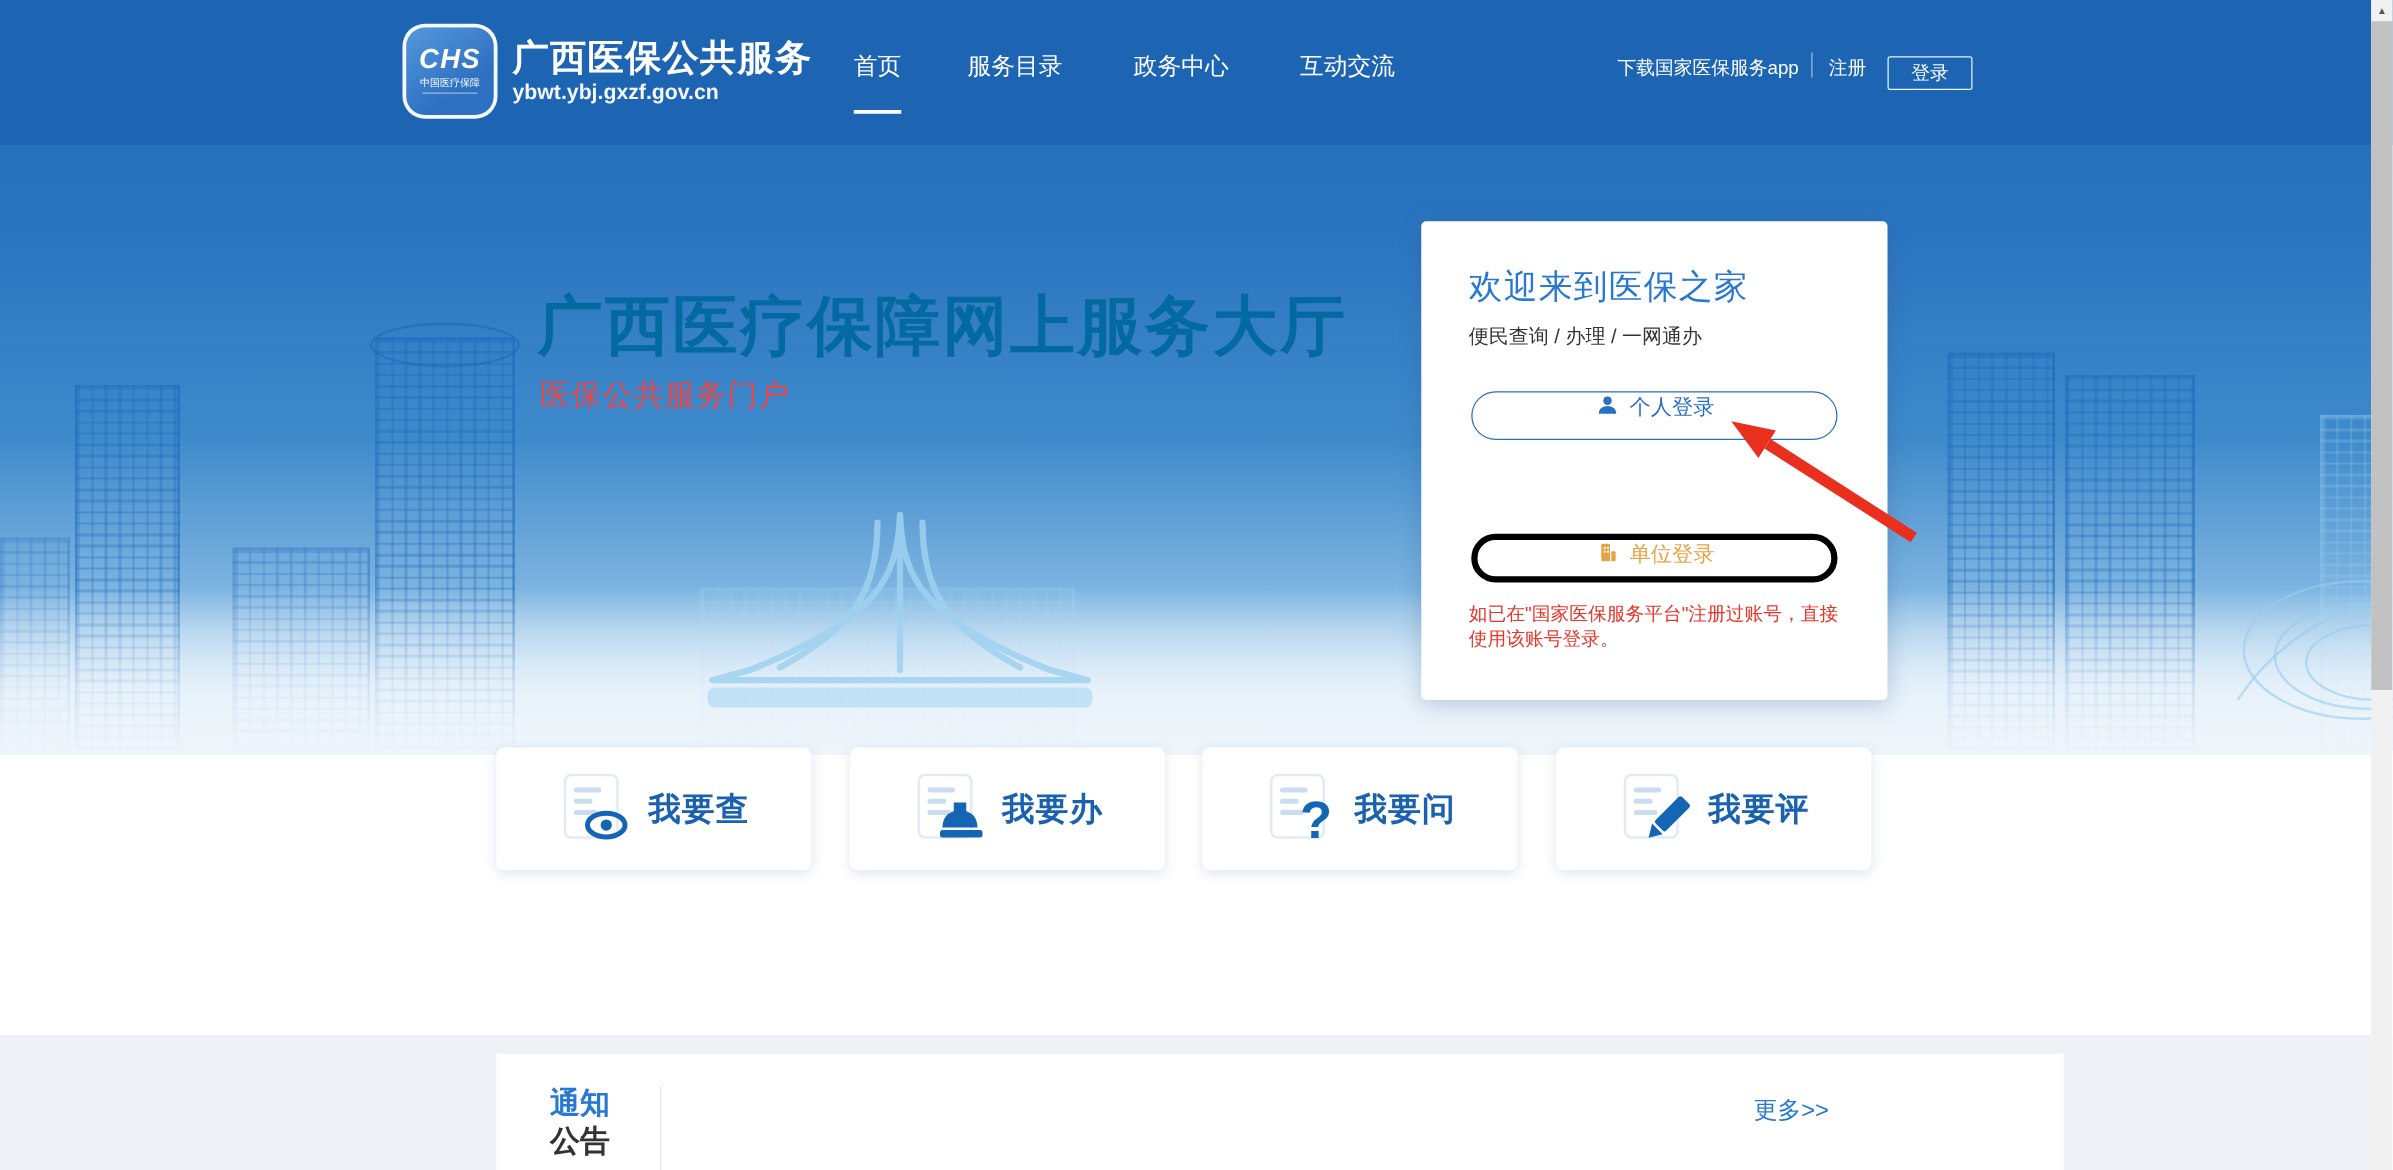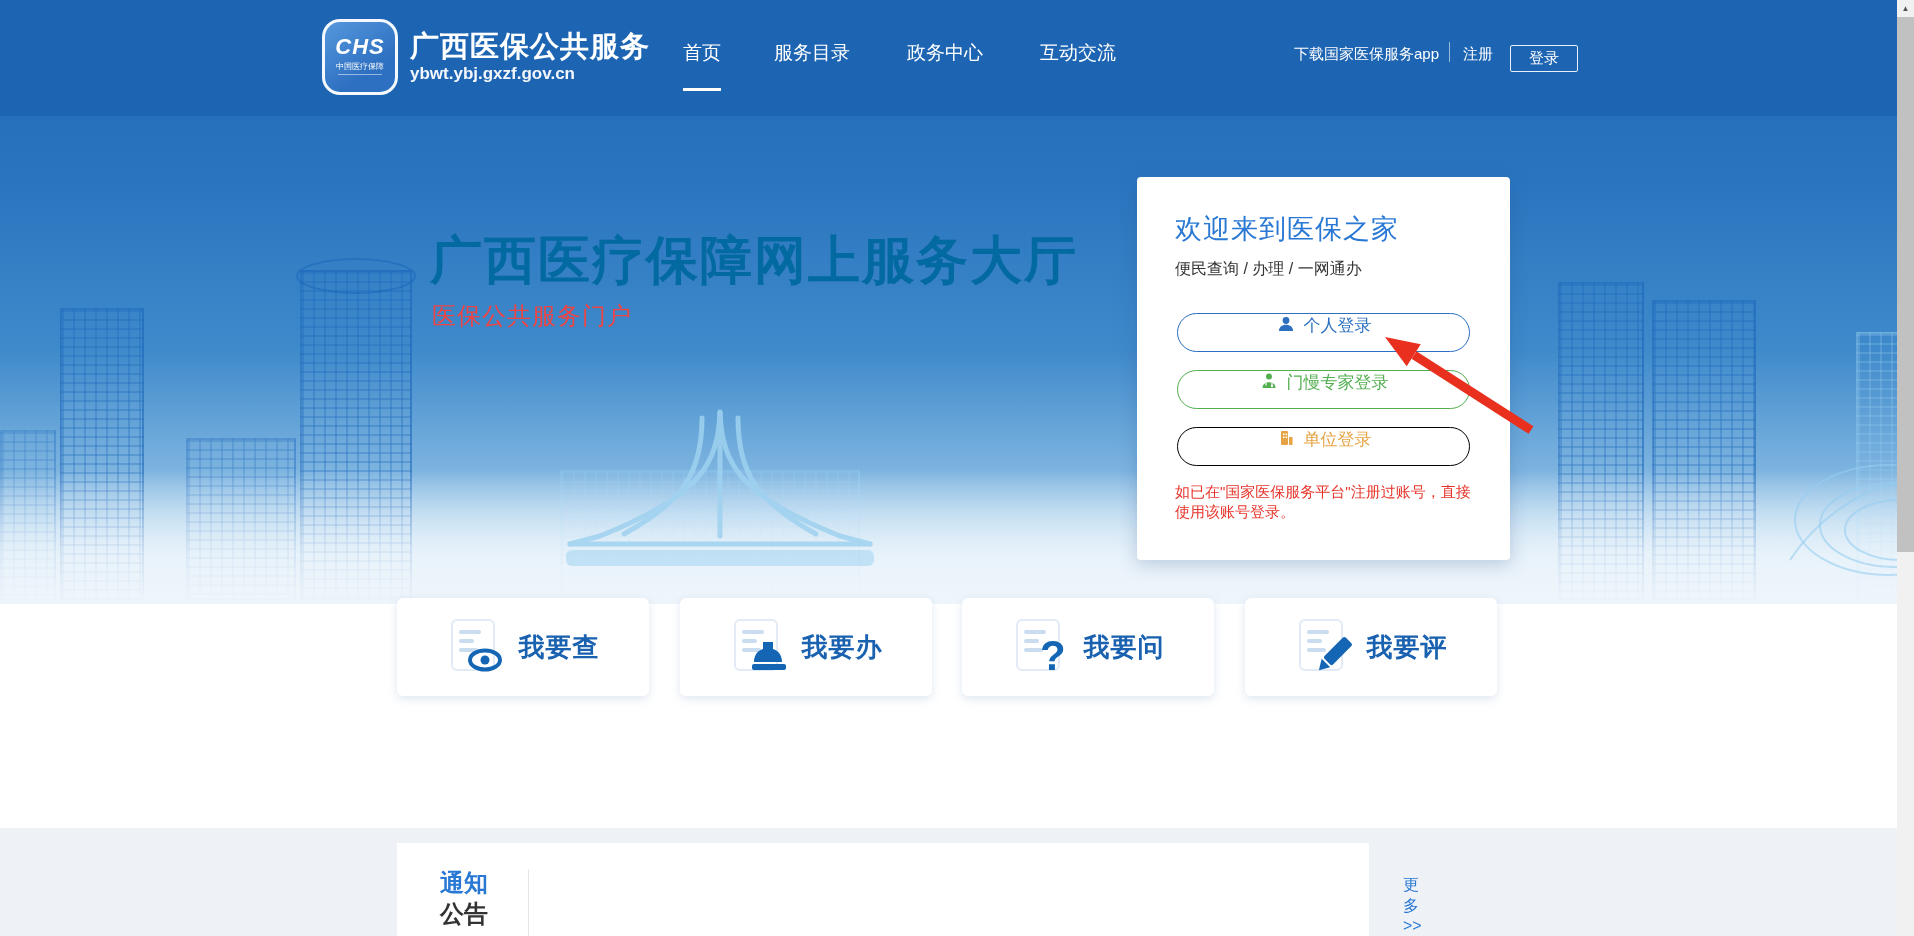--- a/index.html
+++ b/index.html
@@ -50,41 +50,41 @@
 
   
   .login-card { position:absolute; left:1137px; top:177px; width:373px; height:383px; background:#fff; border-radius:4px;
     box-shadow:0 4px 18px rgba(40,80,140,.25); }
   .lc-title { position:absolute; left:38px; top:34px; font-size:27px; color:#2878d4; font-weight:500; letter-spacing:1px; }
   .lc-sub { position:absolute; left:38px; top:82px; font-size:16px; color:#333; }
   .pill-btn { position:absolute; left:40px; width:293px; height:39px; border-radius:20px; background:#fff;
     display:flex; align-items:flex-start; justify-content:center; gap:8px; font-size:17px; cursor:pointer; }
   .pill-personal { top:136px; border:1px solid #2a6fc0; color:#2a6fc0; }
   .pill-expert   { top:193px; border:1px solid #52ae4f; color:#52ae4f; }
-  .pill-unit     { top:250px; border:1px solid #000000; color:#e6a343; }
+  .pill-unit     { top:250px; border:5px solid #000000; color:#e6a343; }
   .lc-note { position:absolute; left:38px; top:305px; width:305px; font-size:15px; line-height:20px; color:#e6352b; }
   .pill-icon { display:inline-flex; width:20px; height:20px; align-items:center; justify-content:center; }
 
   
   .arrow-svg { position:absolute; left:1350px; top:320px; width:210px; height:130px; pointer-events:none; z-index:5; }
 
   
   .qcard { position:absolute; top:598px; width:252px; height:98px; background:#fff; border-radius:6px;
     box-shadow:0 3px 10px rgba(110,145,185,.22); display:flex; align-items:center; justify-content:center; gap:14px; cursor:pointer; }
   .qc1 { left:397px; } .qc2 { left:680px; } .qc3 { left:962px; } .qc4 { left:1245px; }
   .qcard .label { font-size:26px; color:#1a61b0; font-weight:600; letter-spacing:1px; }
   .qicon { width:58px; height:58px; position:relative; }
 
   
   .notice-bg { position:absolute; left:0; top:828px; width:1914px; height:108px; background:#eef2f7; }
-  .notice-card { position:absolute; left:397px; top:843px; width:972px; height:93px; background:#fff; }
+  .notice-card { position:absolute; left:397px; top:843px; width:1254px; height:93px; background:#fff; }
   .notice-title { position:absolute; left:43px; top:24px; font-size:24px; font-weight:bold; line-height:31px; }
   .notice-t1 { color:#2878d4; } .notice-t2 { color:#333; }
   .notice-vline { position:absolute; left:131px; top:26px; width:1px; height:67px; background:#e4e8ed; }
-  .notice-more { position:absolute; left:1006px; top:32px; font-size:16px; color:#2878d4; cursor:pointer; }
+  .notice-more { position:absolute; left:1006px; top:32px; font-size:19px; color:#2878d4; cursor:pointer; }
 
   
   .scrollbar { position:absolute; right:0; top:0; width:17px; height:936px; background:#f1f1f1; z-index:9; }
   .sb-up { position:absolute; top:0; left:0; width:17px; height:17px; display:flex; align-items:center; justify-content:center;
     color:#555; font-size:8px; background:#f1f1f1; cursor:pointer; }
   .sb-thumb { position:absolute; top:17px; left:0; width:17px; height:535px; background:#c1c1c1; cursor:pointer; }
 </style>
 </head>
 <body>
 
@@ -165,31 +165,20 @@
     <div class="pill-btn pill-personal">
       <span class="pill-icon">
         <svg width="18" height="18" viewBox="0 0 18 18">
             <circle cx="9" cy="5.5" r="3.4" fill="#2a6fc0"></circle>
             <path d="M2 16 c0-4 3-6.2 7-6.2 s7 2.2 7 6.2 z" fill="#2a6fc0"></path>
           </svg>
       </span>
       <span>个人登录</span>
     </div>
 
-    <div class="pill-btn pill-expert">
-      <span class="pill-icon">
-        <svg width="18" height="18" viewBox="0 0 18 18">
-            <circle cx="9" cy="4.6" r="3" fill="#52ae4f"></circle>
-            <path d="M2.5 16 c0-4 3-5.8 6.5-5.8 s6.5 1.8 6.5 5.8 z" fill="#52ae4f"></path>
-            <path d="M6 10.5 v3 M12 10.5 v3" stroke="#fff" stroke-width="1.2"></path>
-            <circle cx="12" cy="14" r="1.2" fill="#fff"></circle>
-          </svg>
-      </span>
-      <span>门慢专家登录</span>
-    </div>
 
     <div class="pill-btn pill-unit">
       <span class="pill-icon">
         <svg width="18" height="18" viewBox="0 0 18 18">
             <rect x="4" y="2" width="7" height="14" rx="1" fill="#e6a343"></rect>
             <rect x="12" y="8" width="3.5" height="8" rx="0.8" fill="#e6a343"></rect>
             <rect x="6" y="4.5" width="1.6" height="1.6" fill="#fff"></rect>
             <rect x="8.6" y="4.5" width="1.6" height="1.6" fill="#fff"></rect>
             <rect x="6" y="7.5" width="1.6" height="1.6" fill="#fff"></rect>
             <rect x="8.6" y="7.5" width="1.6" height="1.6" fill="#fff"></rect>

